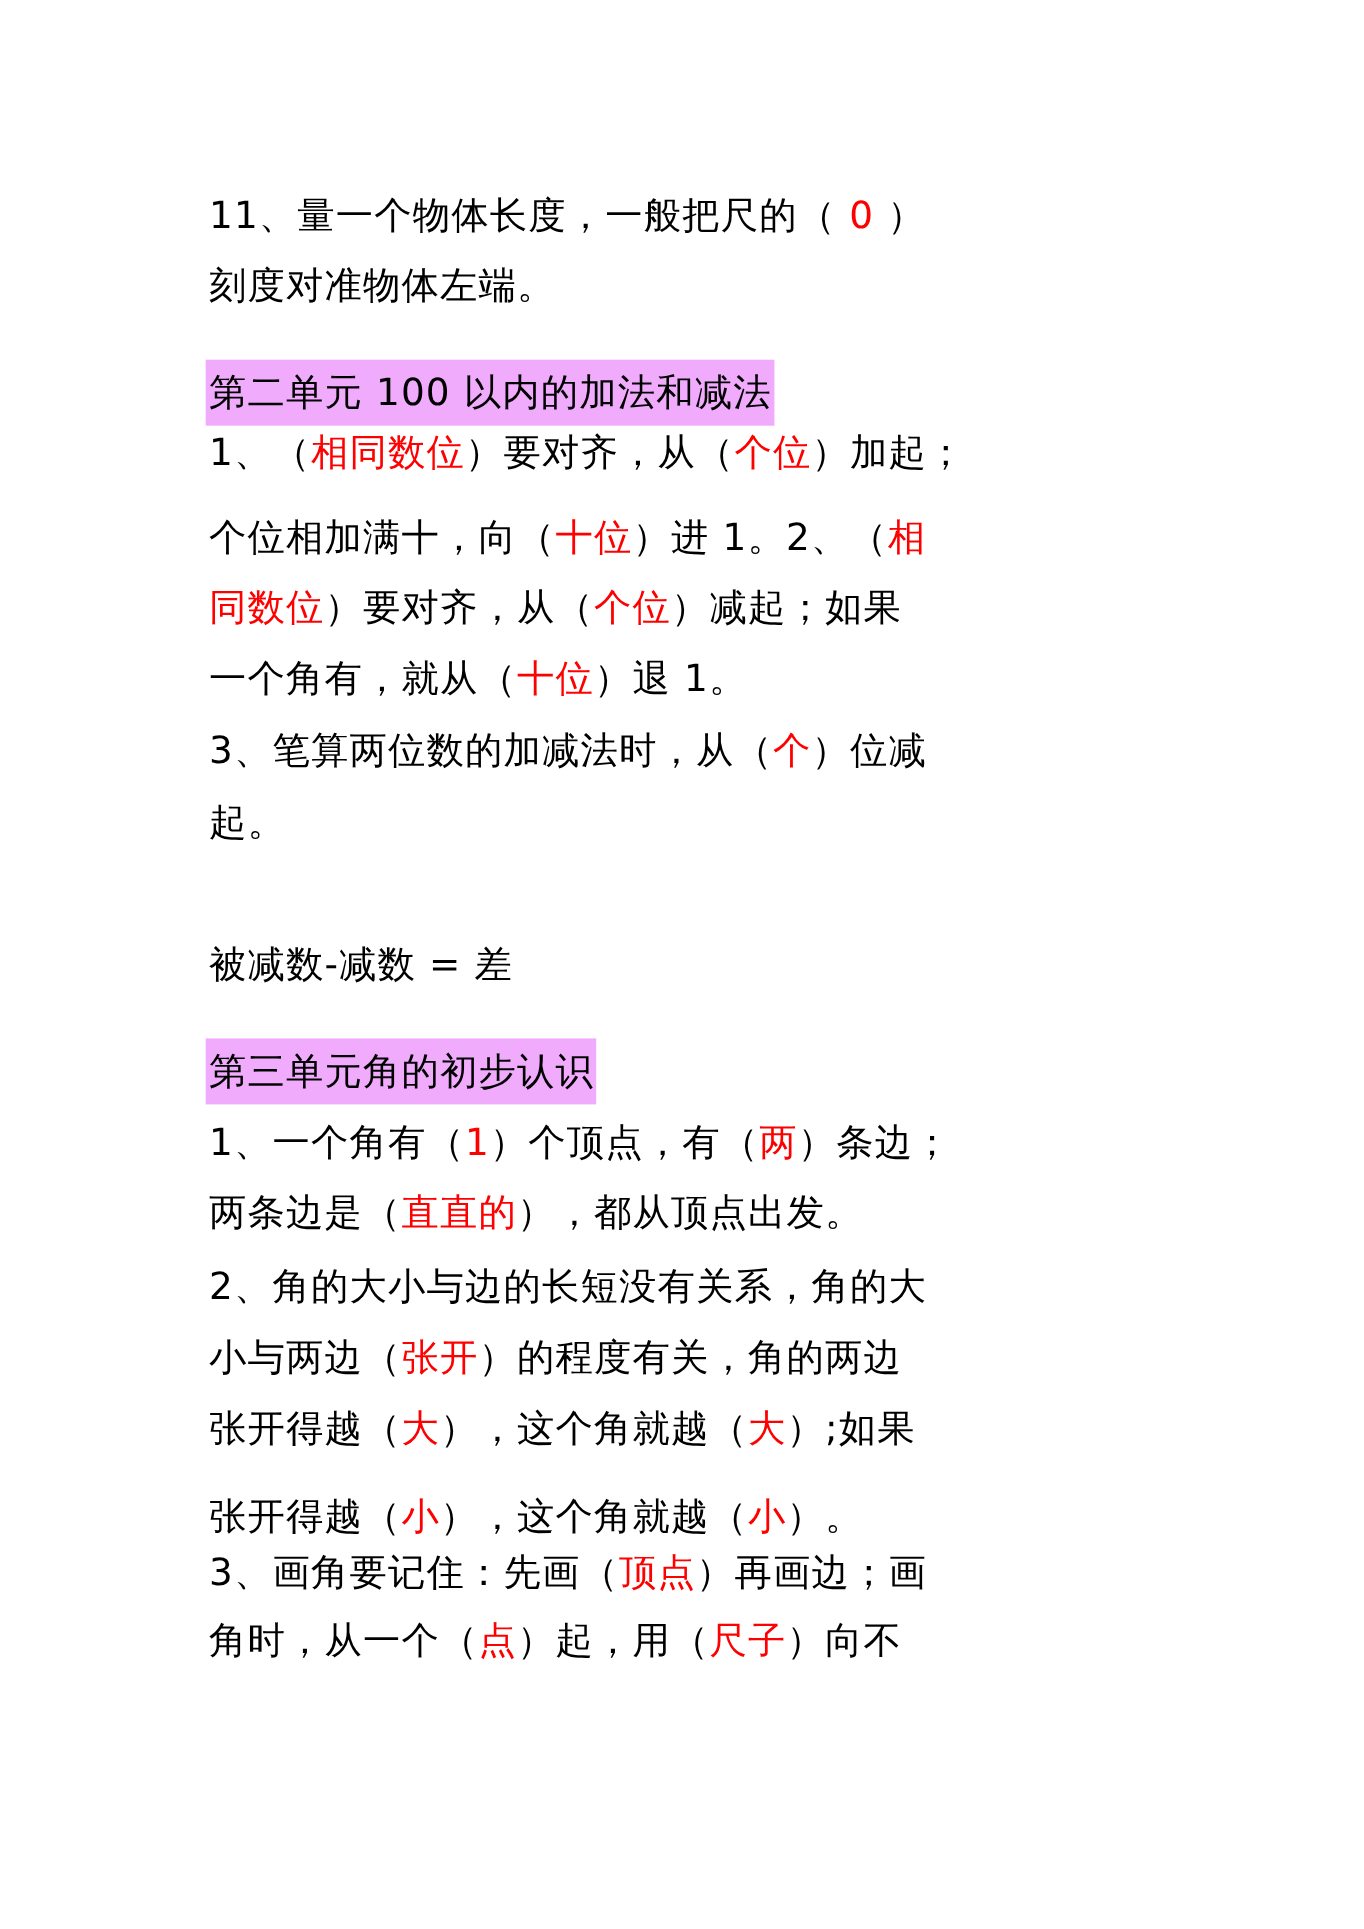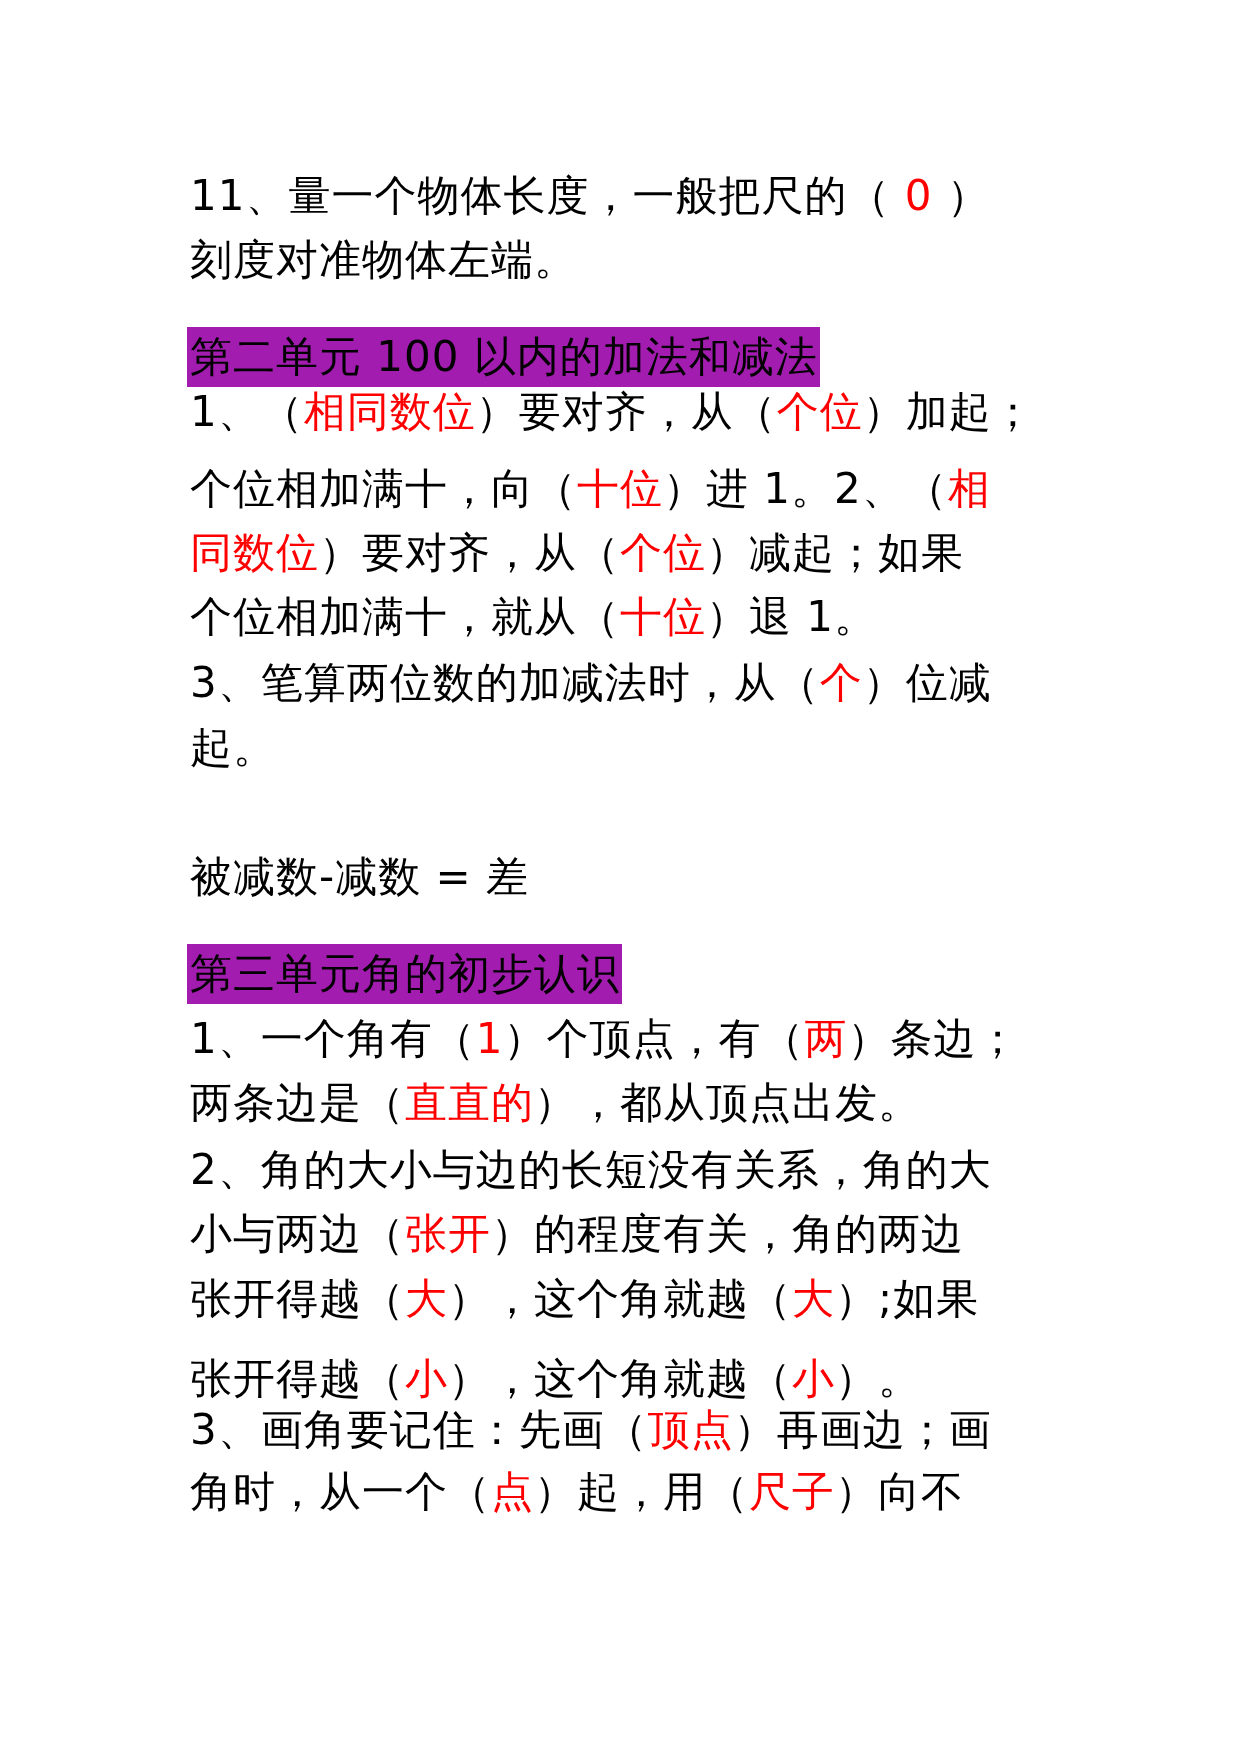--- a/index.html
+++ b/index.html
@@ -20,26 +20,26 @@
       left: 0; top: 0;
       width: 1240px;
       height: 1754px;
       background: #ffffff;
     }
     .line {
       position: absolute;
       left: 190px;
       height: 60px;
       line-height: 60px;
-      font-size: 42px;
+      font-size: 34px;
       white-space: nowrap;
       letter-spacing: 1px;
     }
     .heading {
-      background: #a21caf;
+      background: #f0abfc;
       padding: 0 2px 0 0;
       left: 187px;
       padding-left: 3px;
     }
     .ans {
       color: #ff0000;
     }
   </style>
 </head>
 <body>
@@ -58,21 +58,21 @@
   <div class="line" style="top:382px;">
     <span>1、（</span><span class="ans">相同数位</span><span>）要对齐，从（</span><span class="ans">个位</span><span>）加起；</span>
   </div>
   <div class="line" style="top:459px;">
     <span>个位相加满十，向（</span><span class="ans">十位</span><span>）进 1。2、（</span><span class="ans">相</span>
   </div>
   <div class="line" style="top:523px;">
     <span class="ans">同数位</span><span>）要对齐，从（</span><span class="ans">个位</span><span>）减起；如果</span>
   </div>
   <div class="line" style="top:587px;">
-    <span>个位相加满十，就从（</span><span class="ans">十位</span><span>）退 1。</span>
+    <span>一个角有，就从（</span><span class="ans">十位</span><span>）退 1。</span>
   </div>
   <div class="line" style="top:653px;">
     <span>3、笔算两位数的加减法时，从（</span><span class="ans">个</span><span>）位减</span>
   </div>
   <div class="line" style="top:718px;">
     <span>起。</span>
   </div>
   <div class="line heading" style="top:944px;">第三单元角的初步认识</div>
 
   <div class="line" style="top:847px;">

